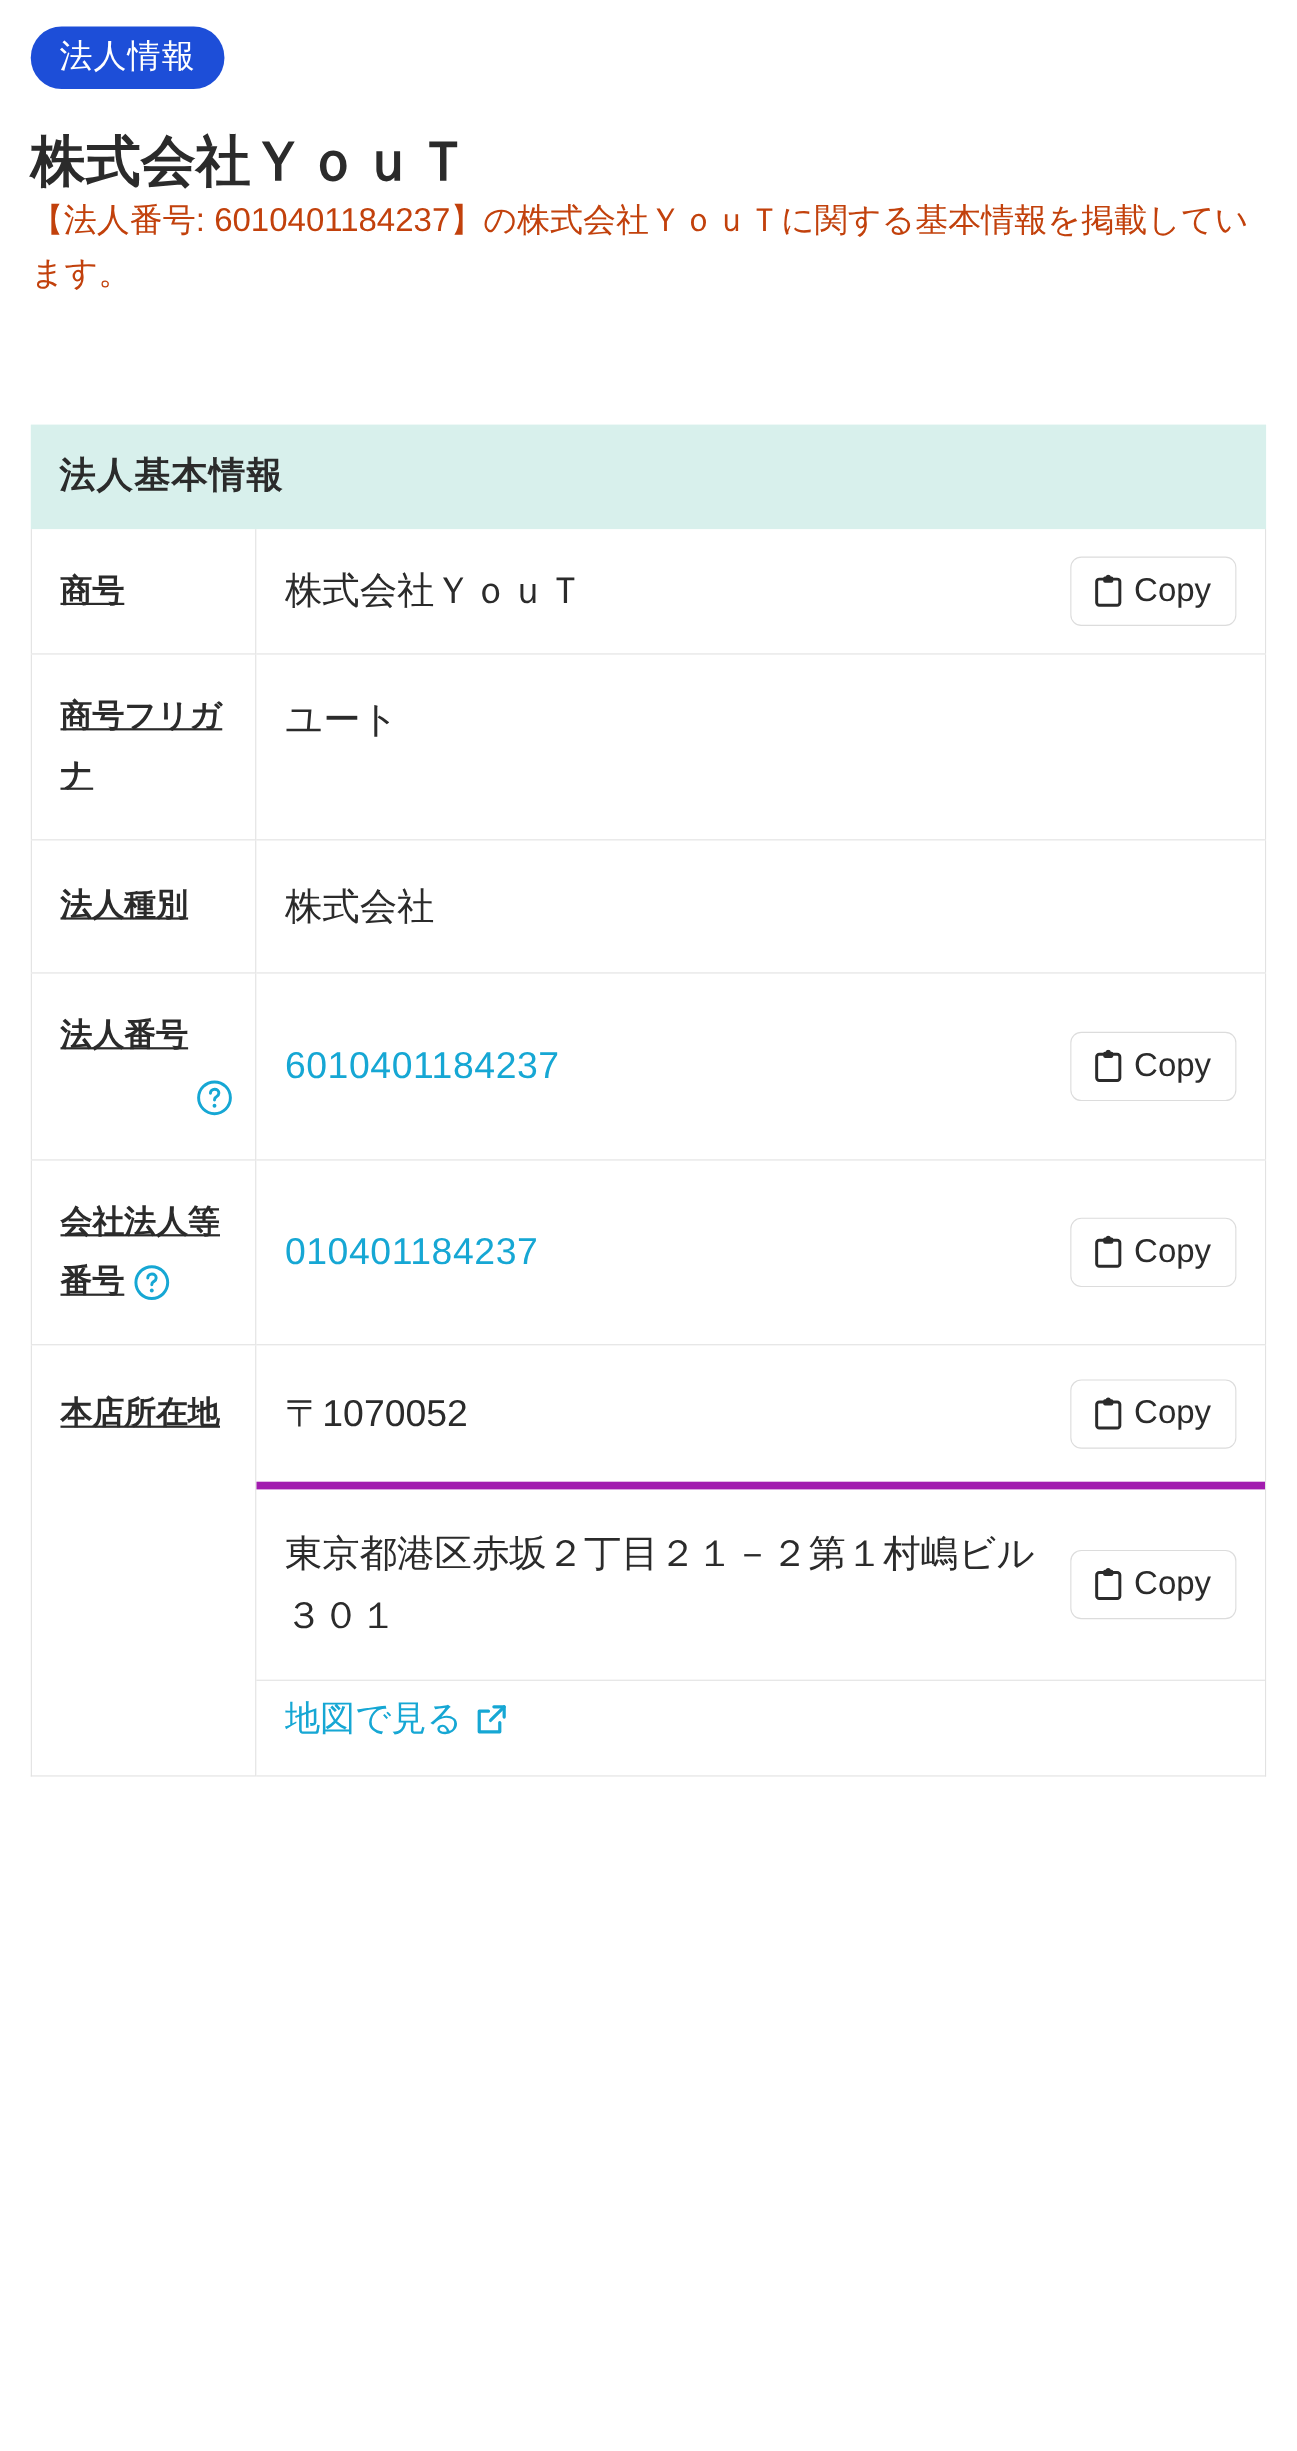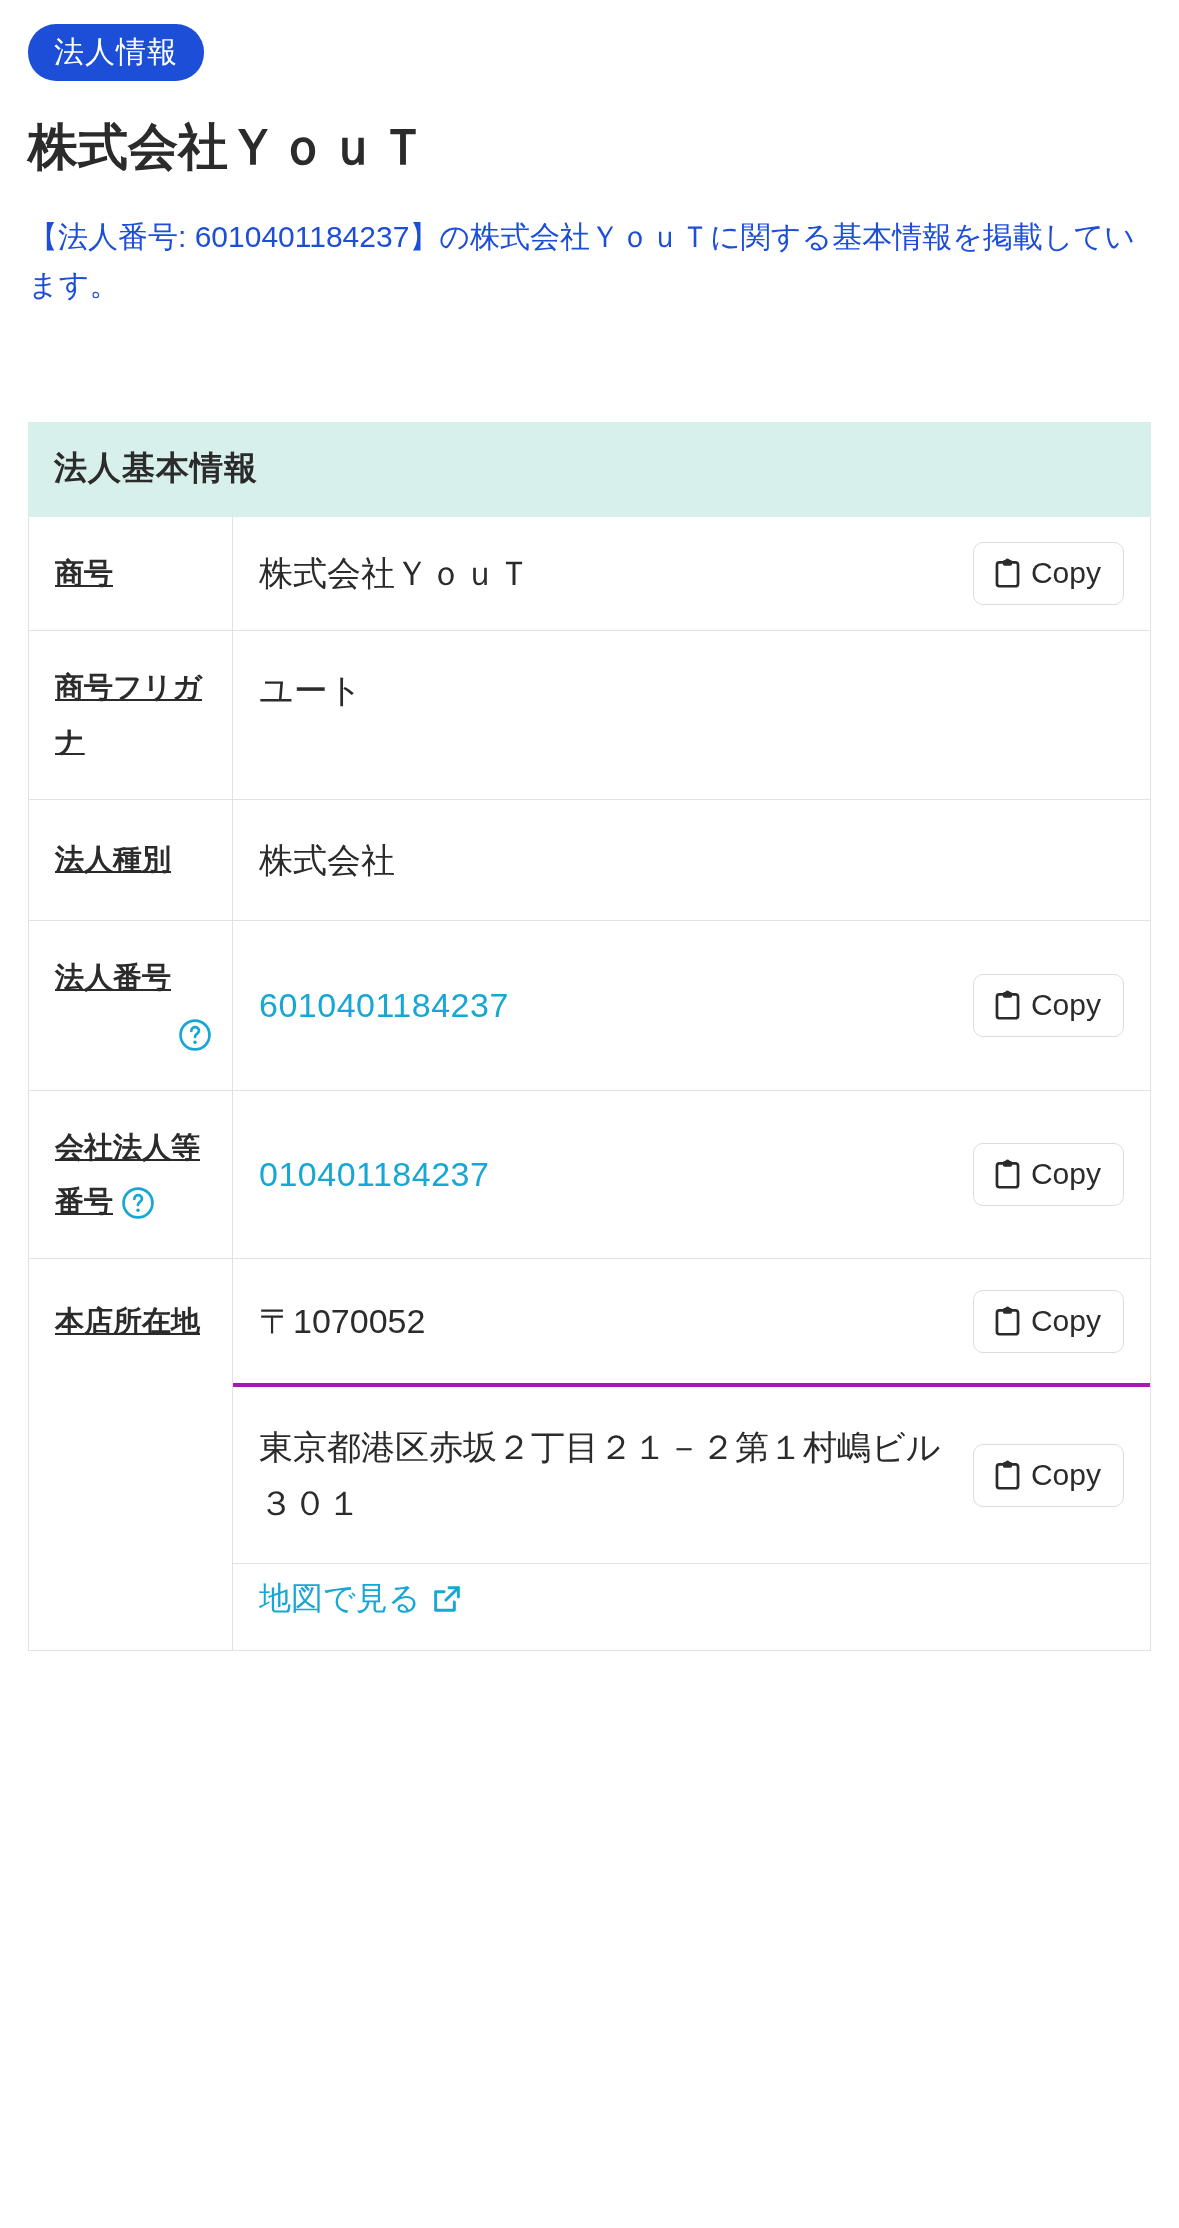--- a/index.html
+++ b/index.html
@@ -45,22 +45,21 @@
     font-weight: 700;
     color: #2b2b2b;
     letter-spacing: 0px;
     margin-top: 38px;
     line-height: 1.15;
   }
 
   .lead {
     font-size: 30px;
     line-height: 1.62;
-    color: #1d4ed8;
-    margin-top: 36px;
+    color: #c2410c;
     padding-right: 10px;
     text-indent: 0;
   }
 
   .updated {
     font-size: 27px;
     color: #8c8c8c;
     margin-top: 42px;
     letter-spacing: 0.5px;
   }
@@ -116,21 +115,21 @@
   .value-line {
     display: flex;
     align-items: center;
     justify-content: space-between;
     gap: 12px;
     padding: 22px 26px 22px 26px;
     min-height: 96px;
   }
 
   .value-line + .value-line {
-    border-top: 4px solid #a21caf;
+    border-top: 7px solid #a21caf;
   }
 
   .value-text {
     font-size: 34px;
     color: #2b2b2b;
     line-height: 1.65;
     flex: 1 1 auto;
     word-break: break-all;
   }
 

